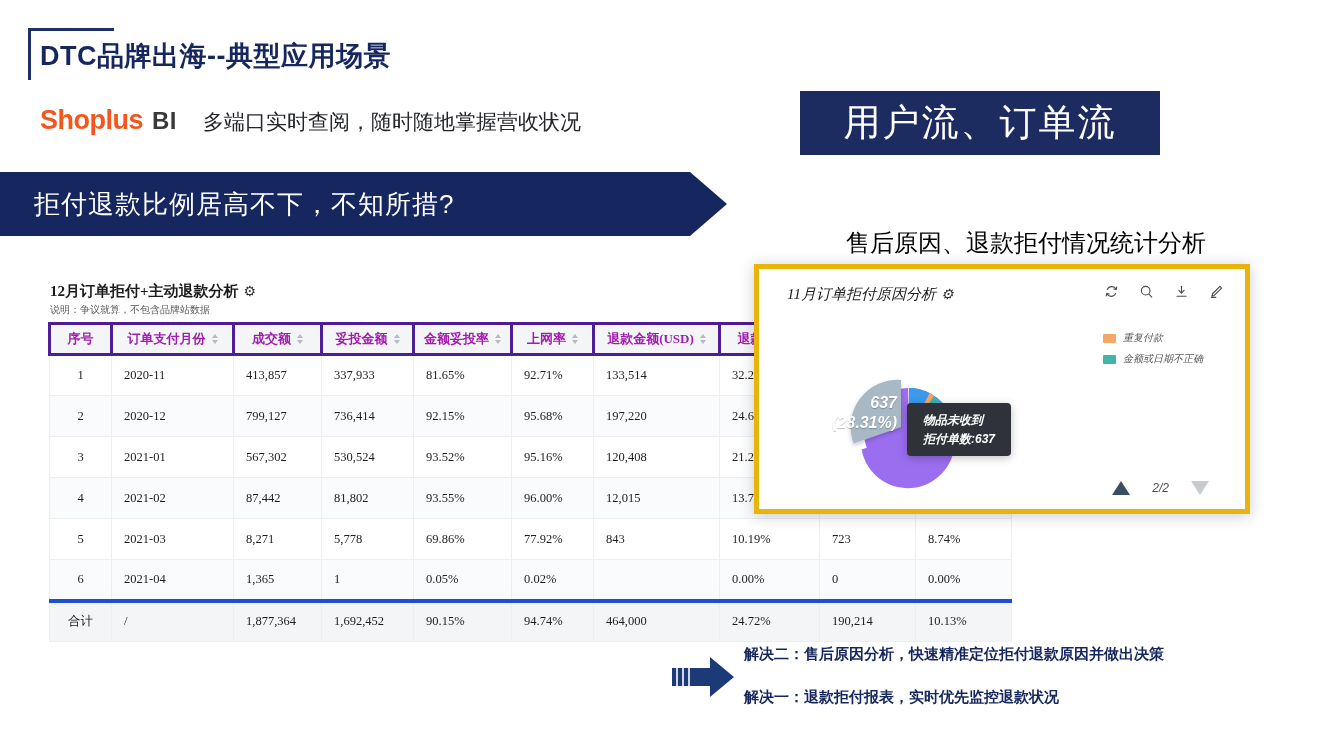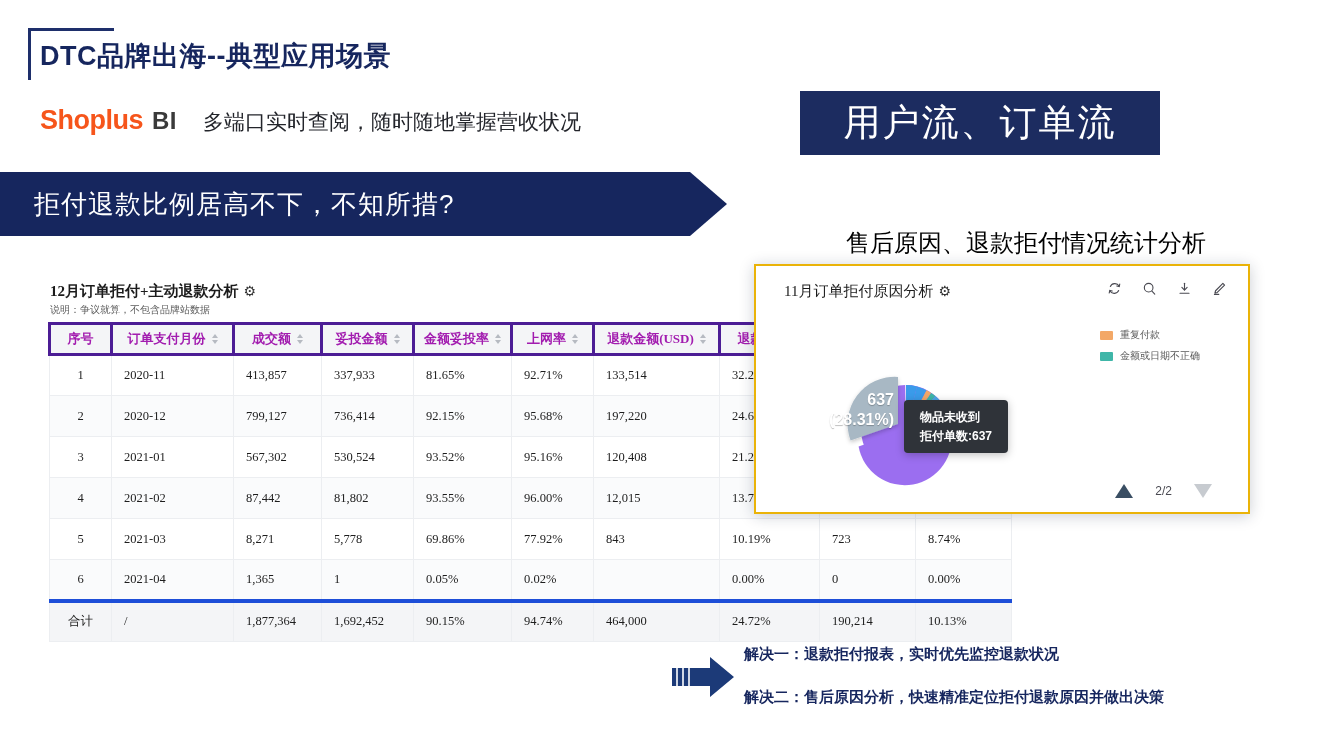--- a/index.html
+++ b/index.html
@@ -129,21 +129,22 @@
   table.report-table tbody tr:nth-child(even) { background: #fafbfc; }
   table.report-table tbody tr.total-row { background: #f4f5f7; font-weight: normal; }
   table.report-table tbody tr.total-row td { border-top: 4px solid #1d4ed8; }
 
   
   .pie-panel {
     position: absolute; left: 754px; top: 264px;
     width: 496px; height: 250px;
     background: #ffffff;
     box-shadow: 0 2px 14px rgba(20,30,60,0.22);
-    border: 2px solid #eab308;
+    border: 5px solid #eab308;
+    font-style: italic;
   }
   .pie-panel-title {
     position: absolute; left: 28px; top: 16px;
     font-size: 15px; color: #1b1b1b;
     font-family: "Liberation Serif", "DejaVu Serif", serif;
     white-space: nowrap;
   }
   .pie-toolbar {
     position: absolute; right: 20px; top: 14px;
     display: flex; align-items: center; gap: 18px;
@@ -505,17 +506,17 @@
   <div class="big-arrow">
     <svg width="62" height="44" viewBox="0 0 62 44">
       <path d="M0,13 L38,13 L38,2 L62,22 L38,42 L38,31 L0,31 Z" fill="#1c3a78"></path>
       <path d="M5,13 L5,31" stroke="#ffffff" stroke-width="1.6"></path>
       <path d="M11,13 L11,31" stroke="#ffffff" stroke-width="1.6"></path>
       <path d="M17,13 L17,31" stroke="#ffffff" stroke-width="1.6"></path>
     </svg>
   </div>
 
   <div class="solutions">
+    <div class="solution-line">解决二：售后原因分析，快速精准定位拒付退款原因并做出决策</div>
     <div class="solution-line">解决一：退款拒付报表，实时优先监控退款状况</div>
-    <div class="solution-line">解决二：售后原因分析，快速精准定位拒付退款原因并做出决策</div>
   </div>
 
 </div>
 
 </body></html>

